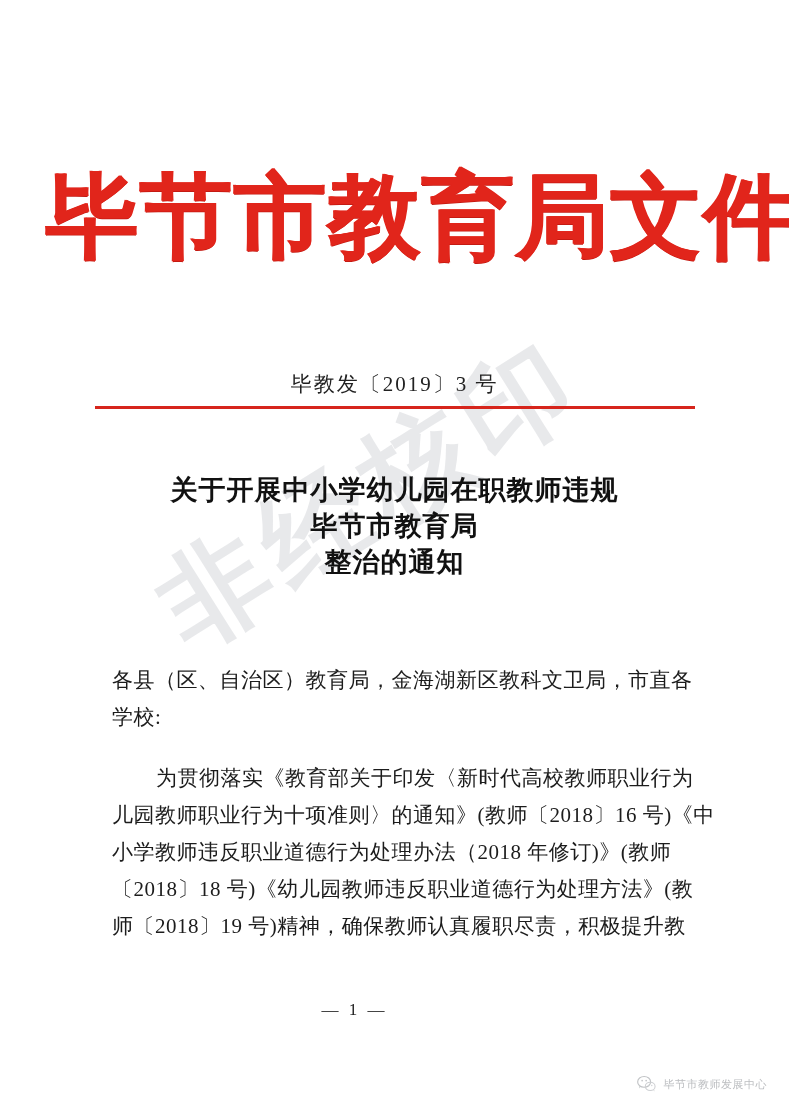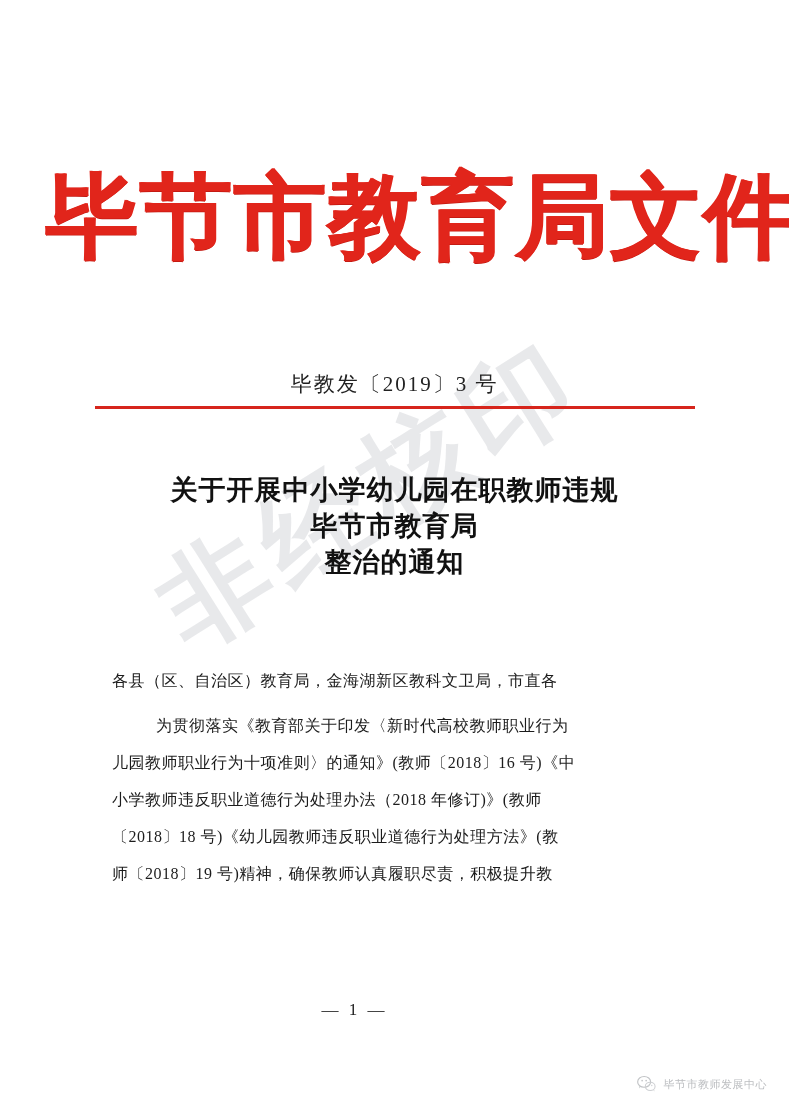--- a/index.html
+++ b/index.html
@@ -116,28 +116,29 @@
   
   .bodytext {
     position: absolute;
     left: 112px;
     top: 662px;
     width: 578px;
     z-index: 3;
   }
   .body-line {
     font-family: "Liberation Serif", "DejaVu Serif", serif;
-    font-size: 16px;
+    font-size: 21px;
     line-height: 37px;
     color: #1c1c1c;
     letter-spacing: 0.5px;
     white-space: nowrap;
   }
   .body-line.indent {
     text-indent: 44px;
+    margin-top: 16px;
   }
   .body-gap {
     height: 8px;
   }
 
   
   .pagenum {
     position: absolute;
     left: 0;
     top: 1000px;
@@ -192,20 +193,21 @@
   <div class="redrule"></div>
 
   <div class="doctitle">
     <div class="doctitle-line">关于开展中小学幼儿园在职教师违规</div>
     <div class="doctitle-line">毕节市教育局</div>
     <div class="doctitle-line">整治的通知</div>
   </div>
 
   <div class="bodytext">
     <div class="body-line">各县（区、自治区）教育局，金海湖新区教科文卫局，市直各</div>
+    <div class="body-line">学校:</div>
     <div class="body-gap"></div>
     <div class="body-line indent">为贯彻落实《教育部关于印发〈新时代高校教师职业行为</div>
     <div class="body-line">儿园教师职业行为十项准则〉的通知》(教师〔2018〕16 号)《中</div>
     <div class="body-line">小学教师违反职业道德行为处理办法（2018 年修订)》(教师</div>
     <div class="body-line">〔2018〕18 号)《幼儿园教师违反职业道德行为处理方法》(教</div>
     <div class="body-line">师〔2018〕19 号)精神，确保教师认真履职尽责，积极提升教</div>
   </div>
 
   <div class="pagenum">— 1 —</div>
 

